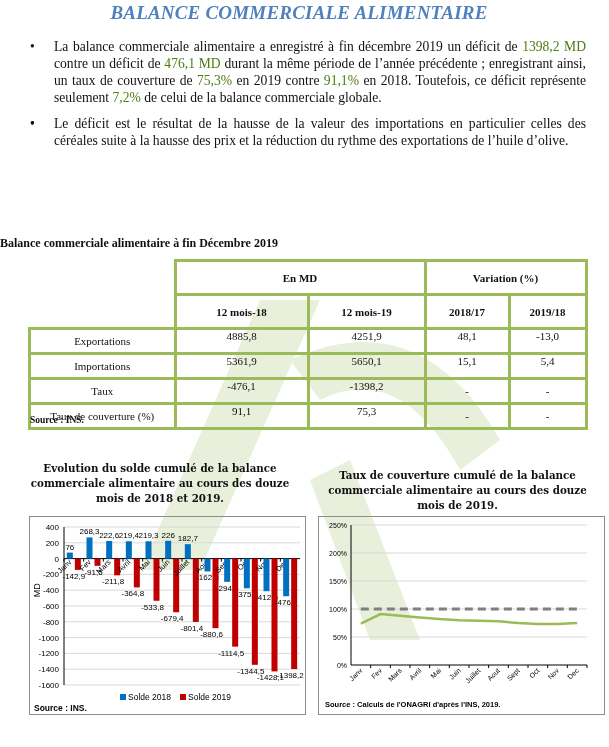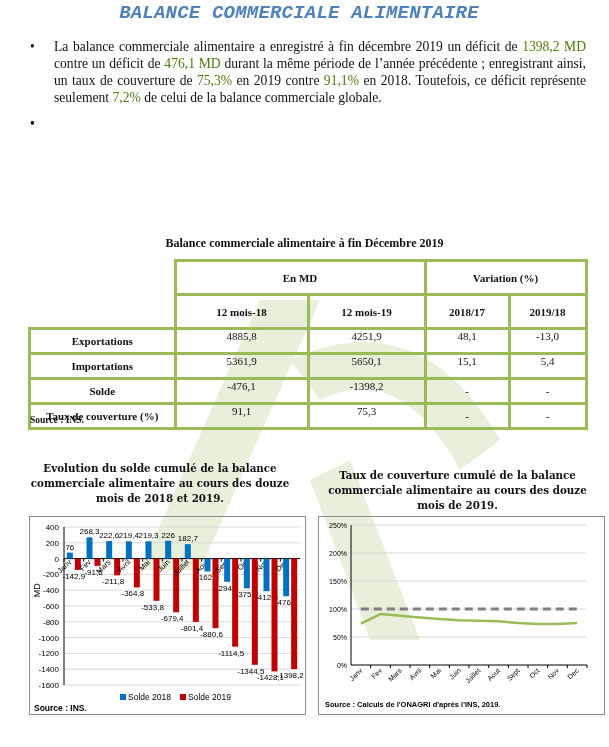--- a/index.html
+++ b/index.html
@@ -1,48 +1,48 @@
 <!DOCTYPE html>
 <html><head>
 <meta charset="utf-8">
 <style>
   html, body { margin:0; padding:0; background:#fff; }
   body { width:609px; height:747px; position:relative; overflow:hidden; font-family:"DejaVu Serif", serif; color:#111; }
   .watermark { position:absolute; left:120px; top:240px; width:420px; height:420px; pointer-events:none; opacity:0.22; }
-  .title { position:absolute; top:2px; left:0; width:598px; text-align:center; font-family:Liberation Mono, monospace; font-style:italic; font-weight:bold; font-size:19px; color:#4F81BD; letter-spacing:0.2px; }
+  .title { position:absolute; top:2px; left:0; width:598px; text-align:center; font-family:Liberation Serif, serif; font-style:italic; font-weight:bold; font-size:19px; color:#4F81BD; letter-spacing:0.2px; }
   .bullets { position:absolute; top:38px; left:26px; width:560px; font-family:"Liberation Serif", serif; font-size:13.6px; line-height:17px; }
   .bullet { position:relative; padding-left:28px; margin-bottom:9px; text-align:justify; }
   .bullet .dot { position:absolute; left:4px; top:0; }
   .hl { color:#4d7c0f; }
-  .tcap { position:absolute; top:236px; left:0; width:609px; text-align:center; font-family:"Liberation Serif", serif; font-weight:bold; font-size:12px; }
+  .tcap { position:absolute; top:236px; left:0; width:609px; font-family:"Liberation Serif", serif; font-weight:bold; font-size:12px; }
   table.bal { position:absolute; top:259px; left:28px; border-collapse:collapse; font-family:"Liberation Serif", serif; font-size:11px; }
   table.bal td { border:3px solid #9BBB59; text-align:center; padding:0; height:22px; vertical-align:top; }
   table.bal td.empty { border-top:none; border-left:none; border-bottom:3px solid #9BBB59; }
-  table.bal td.rh { font-weight:bold; vertical-align:middle; }
+  table.bal td.rh { font-weight:normal; vertical-align:middle; }
   table.bal td.hd { font-weight:bold; vertical-align:middle; }
   .tsrc { position:absolute; top:415px; left:30px; font-family:"Liberation Serif", serif; font-size:9.5px; font-weight:bold; }
   .ctitle { position:absolute; font-family:"DejaVu Serif", serif; font-weight:bold; font-size:10.3px; text-align:center; line-height:15px; }
   .chartbox { position:absolute; border:1px solid #8c8c8c; background:transparent; }
   svg text { font-family:"Liberation Sans", sans-serif; }
 </style>
 </head>
 <body>
 
 <svg class="watermark" viewBox="0 0 420 420">
   <path d="M20 330 L140 60 L200 60 L80 330 Z" fill="#9BBB59"></path>
   <path d="M170 120 Q300 60 380 200 L340 230 Q280 120 200 160 Z" fill="#9BBB59"></path>
   <path d="M230 220 L300 400 L250 400 L190 240 Z" fill="#9BBB59"></path>
 </svg>
 
 <div class="title">BALANCE COMMERCIALE ALIMENTAIRE</div>
 
 <div class="bullets">
   <div class="bullet"><span class="dot">•</span><span class="content"><span>La balance commerciale alimentaire a enregistré à fin décembre 2019 un déficit de </span><span class="hl">1398,2 MD</span><span> contre un déficit de </span><span class="hl">476,1 MD</span><span> durant la même période de l’année précédente ; enregistrant ainsi, un taux de couverture de </span><span class="hl">75,3%</span><span> en 2019 contre </span><span class="hl">91,1%</span><span> en 2018. Toutefois, ce déficit représente seulement </span><span class="hl">7,2%</span><span> de celui de la balance commerciale globale.</span></span></div>
   <div class="bullet"><span class="dot">•</span></div>
-  <div class="bullet"><span class="dot">•</span></div>
+  <div class="bullet"><span class="dot">•</span><span class="content"><span>Le déficit est le résultat de la hausse de la valeur des importations en particulier celles des céréales suite à la hausse des prix et la réduction du rythme des exportations de l’huile d’olive.</span></span></div>
 </div>
 
 <div class="tcap">Balance commerciale alimentaire à fin Décembre 2019</div>
 
 <table class="bal">
   <tbody>
       <tr>
     <td class="empty" rowspan="2" style="width:144px; border-bottom:none;"></td>
     <td class="hd" colspan="2" style="height:31px;">En MD</td>
     <td class="hd" colspan="2">Variation (%)</td>
@@ -61,21 +61,21 @@
     <td>-13,0</td>
   </tr>
   <tr>
     <td class="rh">Importations</td>
     <td>5361,9</td>
     <td>5650,1</td>
     <td>15,1</td>
     <td>5,4</td>
   </tr>
   <tr>
-    <td class="rh">Solde</td>
+    <td class="rh">Taux</td>
     <td>-476,1</td>
     <td>-1398,2</td>
     <td style="vertical-align:middle;">-</td>
     <td style="vertical-align:middle;">-</td>
   </tr>
   <tr>
     <td class="rh">Taux de couverture (%)</td>
     <td>91,1</td>
     <td>75,3</td>
     <td style="vertical-align:middle;">-</td>

